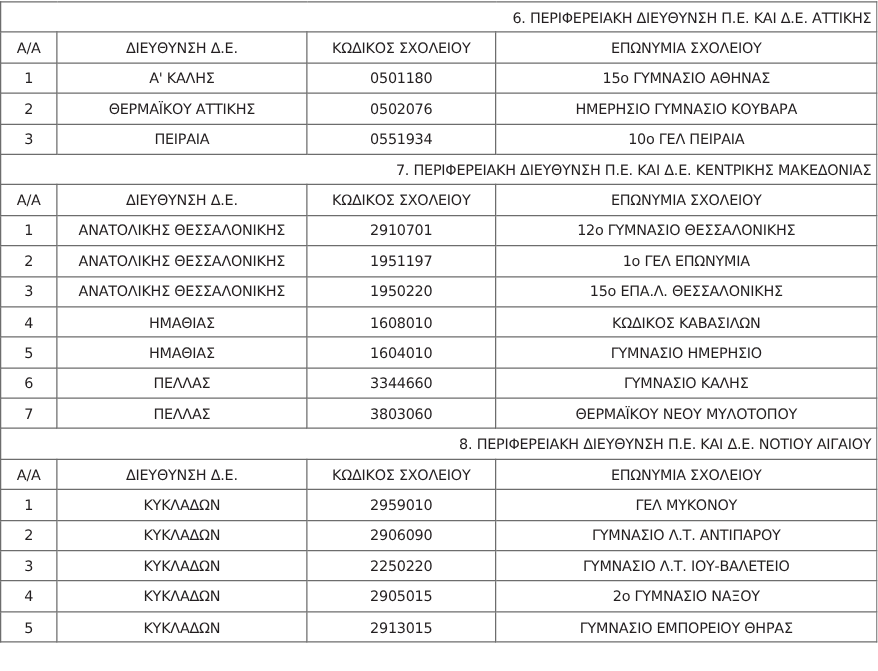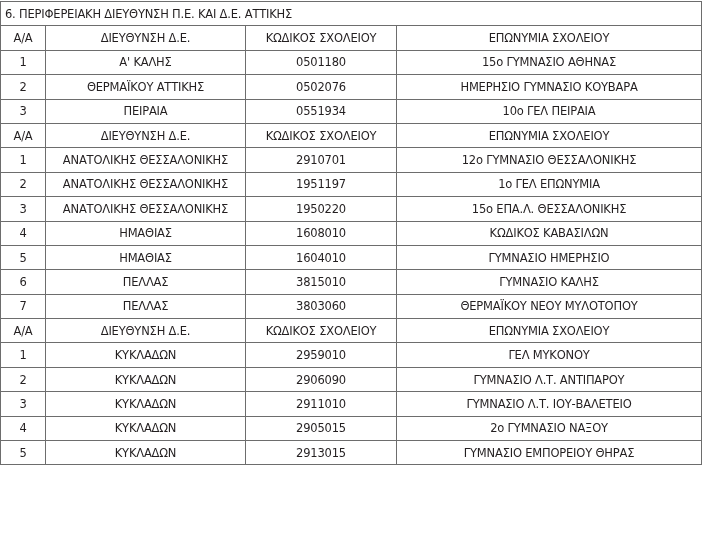--- a/index.html
+++ b/index.html
@@ -20,21 +20,21 @@
     table.schools td {
       border: 1px solid #6d6d6d;
       height: 23.4px;
       padding: 0 4px;
       text-align: center;
       vertical-align: middle;
       white-space: nowrap;
       overflow: hidden;
       letter-spacing: -0.2px;
     }
-    table.schools tr.section-row td { text-align: left; }
+    table.schools tr.section-row td { text-align: right; }
   </style>
 </head>
 <body>
 
 <table class="schools">
   <colgroup>
     <col class="c1">
       <col class="c2">
       <col class="c3">
       <col class="c4">
@@ -62,20 +62,23 @@
       <td>0502076</td>
       <td>ΗΜΕΡΗΣΙΟ ΓΥΜΝΑΣΙΟ ΚΟΥΒΑΡΑ</td>
     </tr>
     <tr>
       <td>3</td>
       <td>ΠΕΙΡΑΙΑ</td>
       <td>0551934</td>
       <td>10ο ΓΕΛ ΠΕΙΡΑΙΑ</td>
     </tr>
 
+    <tr class="section-row">
+      <td colspan="4">7. ΠΕΡΙΦΕΡΕΙΑΚΗ ΔΙΕΥΘΥΝΣΗ Π.Ε. ΚΑΙ Δ.Ε. ΚΕΝΤΡΙΚΗΣ ΜΑΚΕΔΟΝΙΑΣ</td>
+    </tr>
     <tr>
       <td>Α/Α</td>
       <td>ΔΙΕΥΘΥΝΣΗ Δ.Ε.</td>
       <td>ΚΩΔΙΚΟΣ ΣΧΟΛΕΙΟΥ</td>
       <td>ΕΠΩΝΥΜΙΑ ΣΧΟΛΕΙΟΥ</td>
     </tr>
     <tr>
       <td>1</td>
       <td>ΑΝΑΤΟΛΙΚΗΣ ΘΕΣΣΑΛΟΝΙΚΗΣ</td>
       <td>2910701</td>
@@ -101,30 +104,33 @@
     </tr>
     <tr>
       <td>5</td>
       <td>ΗΜΑΘΙΑΣ</td>
       <td>1604010</td>
       <td>ΓΥΜΝΑΣΙΟ ΗΜΕΡΗΣΙΟ</td>
     </tr>
     <tr>
       <td>6</td>
       <td>ΠΕΛΛΑΣ</td>
-      <td>3815010</td>
+      <td>3344660</td>
       <td>ΓΥΜΝΑΣΙΟ ΚΑΛΗΣ</td>
     </tr>
     <tr>
       <td>7</td>
       <td>ΠΕΛΛΑΣ</td>
       <td>3803060</td>
       <td>ΘΕΡΜΑΪΚΟΥ ΝΕΟΥ ΜΥΛΟΤΟΠΟΥ</td>
     </tr>
 
+    <tr class="section-row">
+      <td colspan="4">8. ΠΕΡΙΦΕΡΕΙΑΚΗ ΔΙΕΥΘΥΝΣΗ Π.Ε. ΚΑΙ Δ.Ε. ΝΟΤΙΟΥ ΑΙΓΑΙΟΥ</td>
+    </tr>
     <tr>
       <td>Α/Α</td>
       <td>ΔΙΕΥΘΥΝΣΗ Δ.Ε.</td>
       <td>ΚΩΔΙΚΟΣ ΣΧΟΛΕΙΟΥ</td>
       <td>ΕΠΩΝΥΜΙΑ ΣΧΟΛΕΙΟΥ</td>
     </tr>
     <tr>
       <td>1</td>
       <td>ΚΥΚΛΑΔΩΝ</td>
       <td>2959010</td>
@@ -132,21 +138,21 @@
     </tr>
     <tr>
       <td>2</td>
       <td>ΚΥΚΛΑΔΩΝ</td>
       <td>2906090</td>
       <td>ΓΥΜΝΑΣΙΟ Λ.Τ. ΑΝΤΙΠΑΡΟΥ</td>
     </tr>
     <tr>
       <td>3</td>
       <td>ΚΥΚΛΑΔΩΝ</td>
-      <td>2911010</td>
+      <td>2250220</td>
       <td>ΓΥΜΝΑΣΙΟ Λ.Τ. ΙΟΥ-ΒΑΛΕΤΕΙΟ</td>
     </tr>
     <tr>
       <td>4</td>
       <td>ΚΥΚΛΑΔΩΝ</td>
       <td>2905015</td>
       <td>2ο ΓΥΜΝΑΣΙΟ ΝΑΞΟΥ</td>
     </tr>
     <tr>
       <td>5</td>

